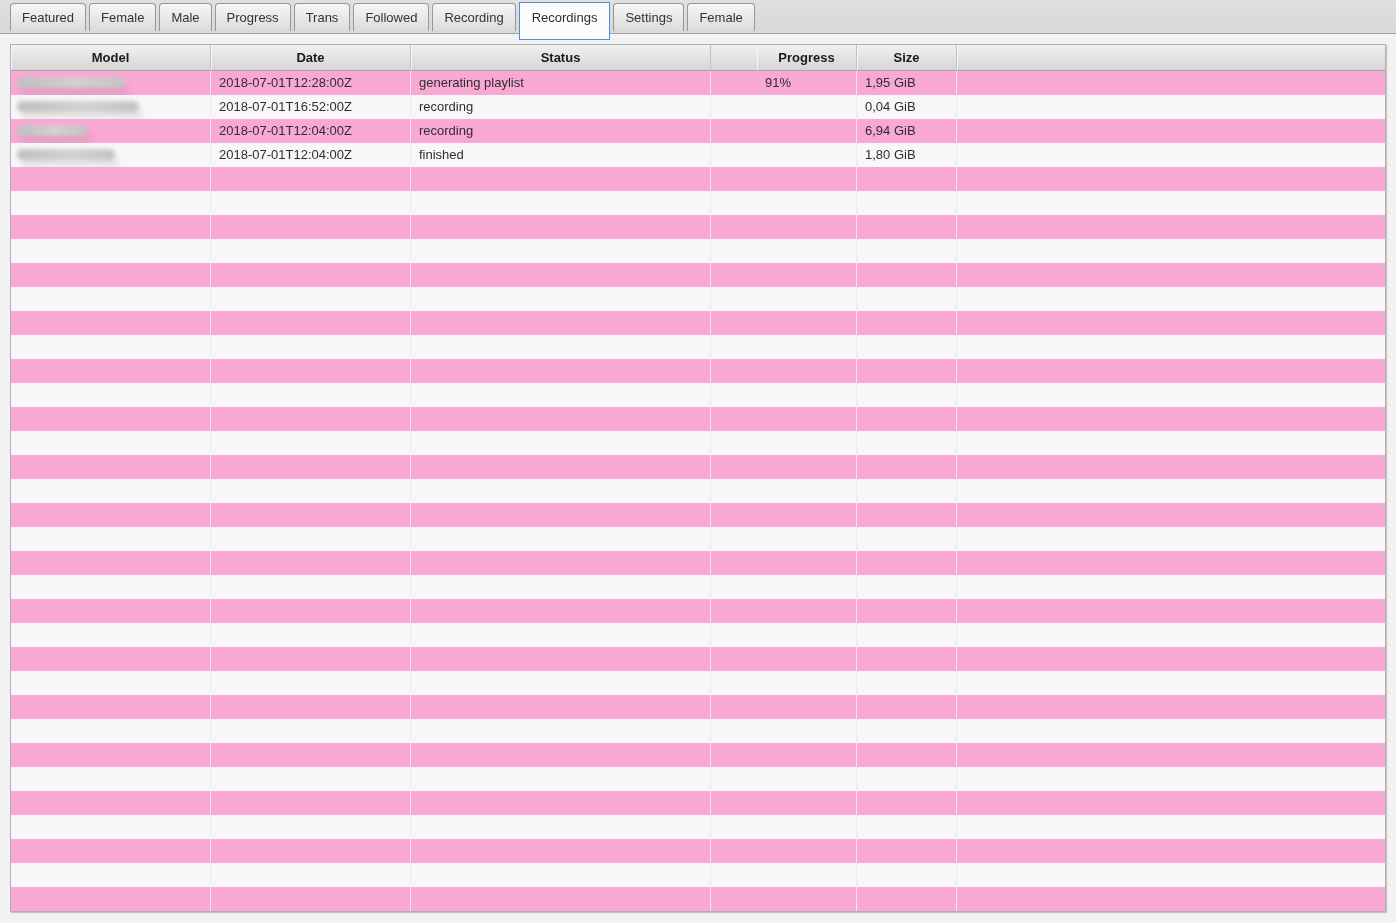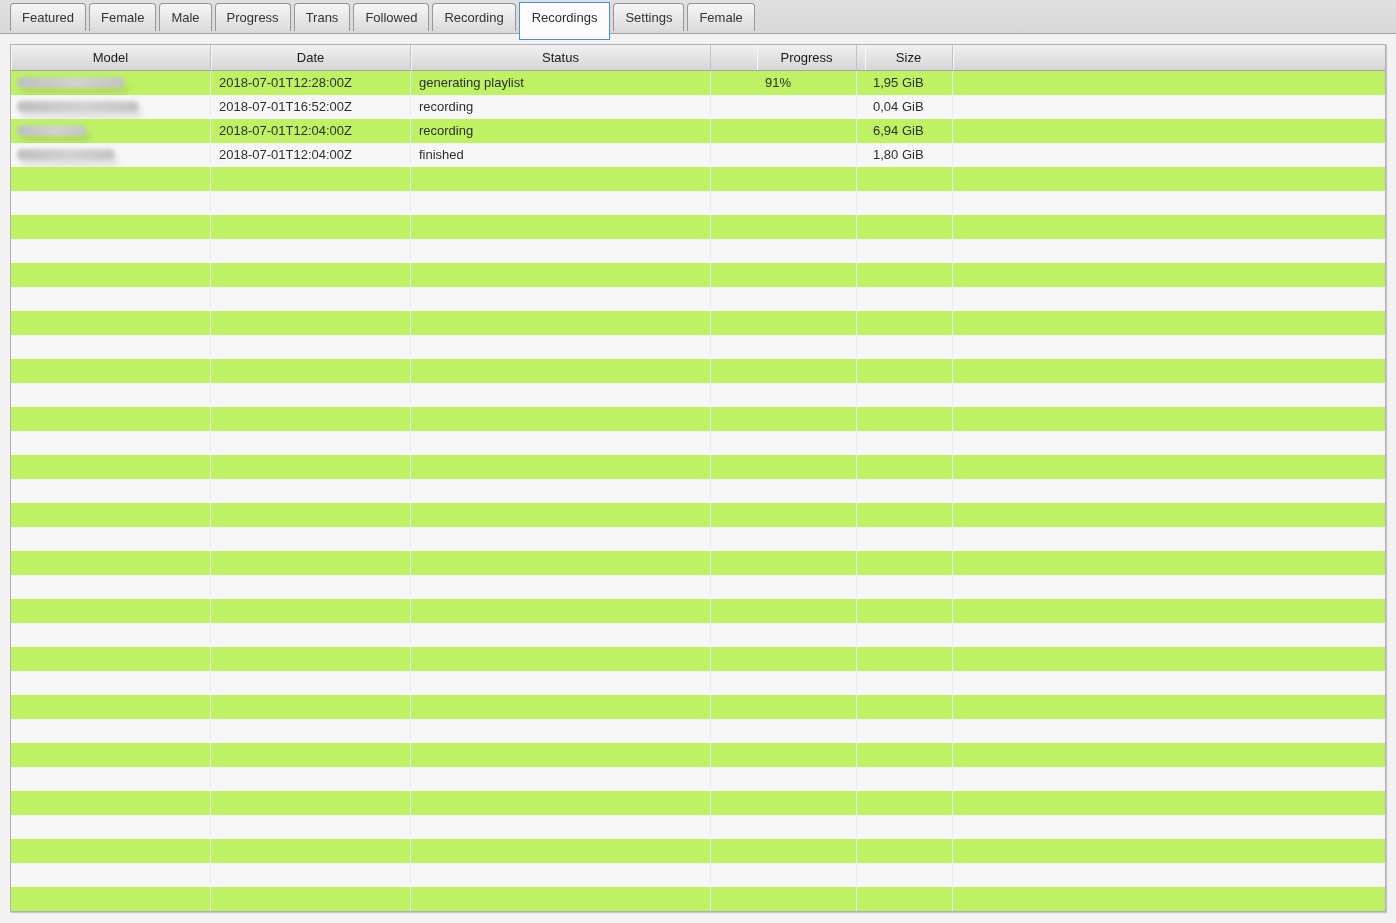--- a/index.html
+++ b/index.html
@@ -52,50 +52,50 @@
     box-shadow: 1px 1px 1px rgba(0,0,0,0.18);
   }
   .thead {
     display: flex;
     height: 26px;
     background: linear-gradient(#f1f1f1, #d5d5d5);
     border-bottom: 1px solid #a6a6a6;
   }
   .th {
     font-size: 13px;
-    font-weight: normal;
+    font-weight: bold;
     color: #1a1a1a;
     text-align: center;
     line-height: 25px;
     border-right: 1px solid #c2c2c2;
     box-shadow: inset 1px 0 0 #f7f7f7;
     overflow: hidden;
     white-space: nowrap;
     cursor: default;
   }
   .row {
     display: flex;
     height: 24px;
-    background: #bef264;
+    background: #f9a8d4;
   }
   .row:nth-child(even) { background: #f7f7f7; }
   .td {
     font-size: 13px;
     color: #2e2e2e;
     line-height: 24px;
     padding: 0 8px;
     border-right: 1px solid #ebebeb;
     overflow: hidden;
     white-space: nowrap;
   }
   .c0 { width: 200px; }
   .c1 { width: 200px; }
   .c2 { width: 300px; }
   .c3 { width: 100px; margin-left: 46px; }
-  .c4 { width: 88px; margin-left: 8px; }
+  .c4 { width: 100px; }
   .c5 { flex: 1; border-right: none; }
   .smudge {
     height: 11px;
     margin-top: 6px;
     margin-left: -2px;
     background: linear-gradient(90deg, #bfbfbf, #d2d2d2 55%, #c3c3c3);
     border-radius: 7px;
     filter: blur(2px);
     box-shadow: 4px 7px 4px rgba(0,0,0,0.08);
   }

